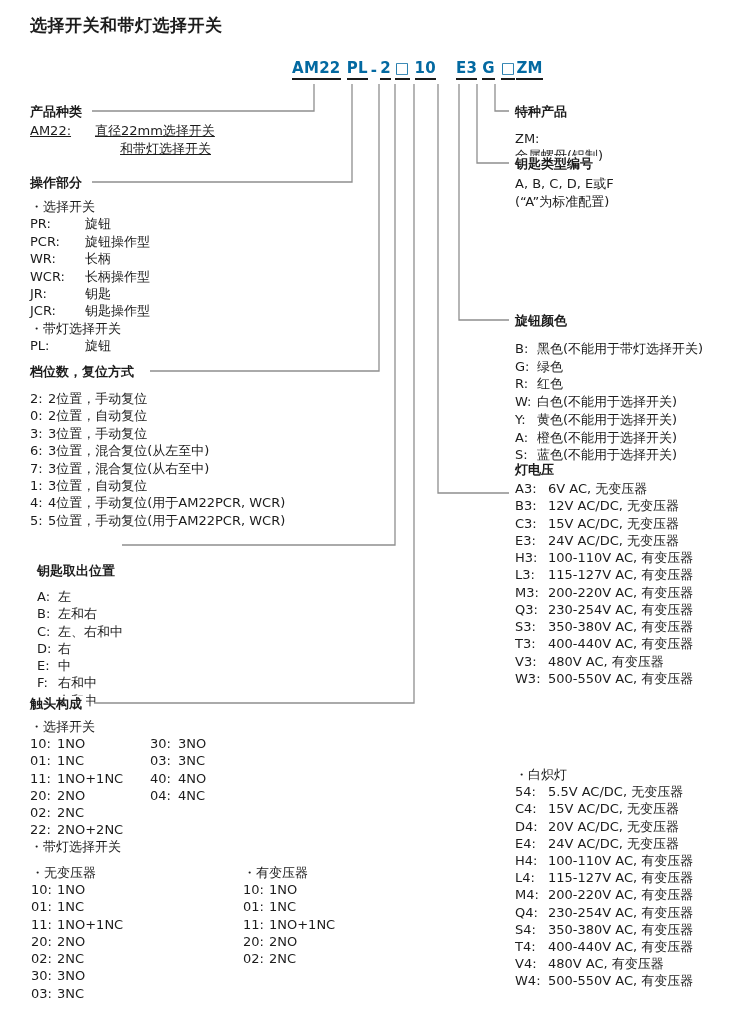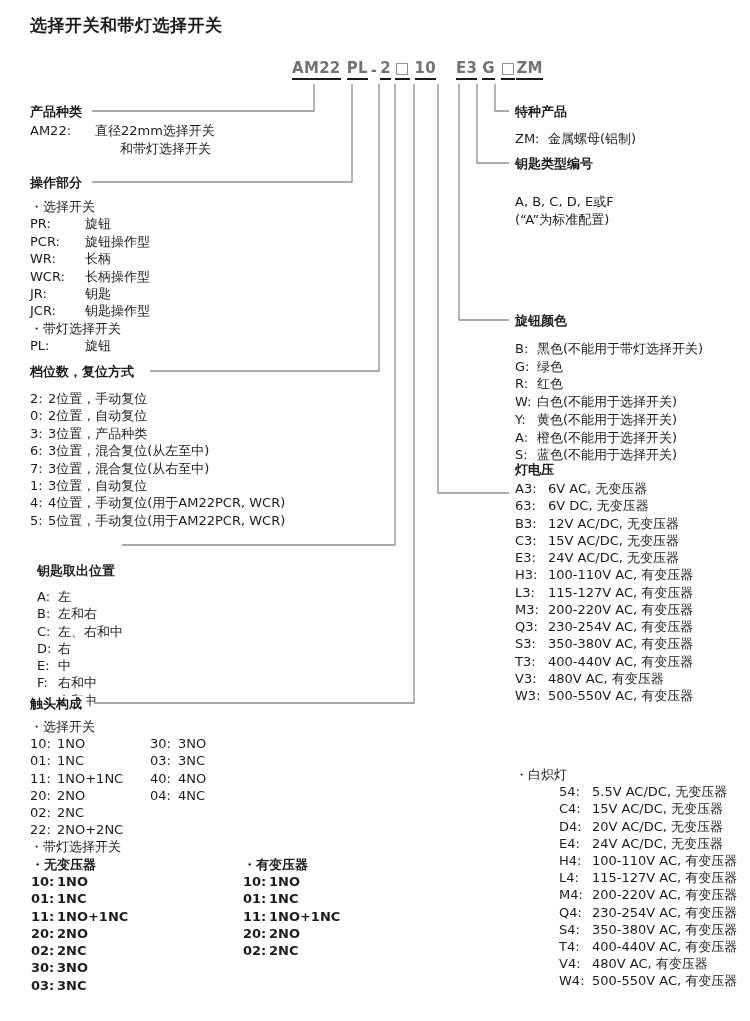--- a/index.html
+++ b/index.html
@@ -14,21 +14,21 @@
     position:absolute;left:30px;top:14px;
     font-size:17px;font-weight:bold;letter-spacing:.5px;white-space:nowrap;
   }
   
   svg.connectors{position:absolute;left:0;top:0;z-index:0;}
   svg.connectors polyline{fill:none;stroke:var(--connector-line,#8f8f8f);stroke-width:1.3;}
   
   .pn{
     position:absolute;left:292px;top:60px;z-index:2;
     display:flex;align-items:flex-end;
-    font-size:15px;font-weight:bold;letter-spacing:.3px;color:#737373;white-space:nowrap;
+    font-size:15px;font-weight:bold;letter-spacing:.3px;color:#0369a1;white-space:nowrap;
   }
   .pn span{border-bottom:2px solid #1a1a1a;padding-bottom:1px;line-height:17px;display:inline-block;}
   .pn span:nth-of-type(2){margin-left:6px;}
   .pn span:nth-of-type(3){margin-left:3px;border-bottom:none;}
   .pn span:nth-of-type(4){margin-left:3px;}
   .pn span:nth-of-type(5){margin-left:4px;}
   .pn span:nth-of-type(6){margin-left:5px;}
   .pn span:nth-of-type(7){margin-left:20px;}
   .pn span:nth-of-type(8){margin-left:5px;}
   .pn span:nth-of-type(9){margin-left:6px;}
@@ -52,38 +52,38 @@
   .sec-positions .c{width:18px;}
   .sec-keyremoval .rows{margin-top:10px;}
   .sec-keyremoval .row{line-height:17.3px;}
   .sec-keyremoval .c{width:21px;}
   .sec-contacts .rows{margin-top:7px;}
   .sec-contacts .row,.sec-contacts .bullet{line-height:17.2px;}
   .sec-contacts .c1{width:27px;flex:none;}
   .sec-contacts .d1{width:93px;flex:none;}
   .sec-contacts .c2{width:28px;flex:none;}
   .twocol{position:relative;height:142px;}
-  .twocol .col{position:absolute;top:0;font-weight:bold;}
+  .twocol .col{position:absolute;top:8px;}
   .twocol .col.c-left{left:1px;}
   .twocol .col.c-right{left:213px;}
   .twocol .row,.twocol .bullet{line-height:17.3px;}
   .twocol .c{width:26px;}
   .sec-special .rows{margin-top:11px;}
-  .sec-special .row{line-height:17px;}
+  .sec-special .row{line-height:17px;flex-direction:column;}
   .sec-special .c{width:33px;}
-  .sec-keytype .rows{margin-top:22px;}
+  .sec-keytype .rows{margin-top:4px;}
   .sec-keytype .line{line-height:18px;}
   .sec-knob .rows{margin-top:12px;}
   .sec-knob .row{line-height:17.7px;}
   .sec-knob .c{width:22px;}
   .sec-lamp .rows{margin-top:3px;}
   .sec-lamp .bullet{margin-top:8px;line-height:17.3px;}
   .sec-lamp .row{line-height:17.25px;}
   .sec-lamp .c{width:33px;}
-  .sec-incan .row{line-height:17.2px;margin-left:44px;}
+  .sec-incan .row{line-height:17.2px;}
   .sec-incan .bullet{line-height:17.2px;}
   .sec-incan .c{width:33px;}
 </style>
 </head>
 <body style="--background: #ffffff; --text: #1c1c1c; --connector-line: #8f8f8f;">
 
 <svg class="connectors" width="750" height="1021" aria-hidden="true">
   <polyline points="314,84 314,111 92,111"></polyline>
   <polyline points="352,84 352,182 92,182"></polyline>
   <polyline points="379,84 379,371 150,371"></polyline>
@@ -113,21 +113,21 @@
 
     <span>E3</span>
 
     <span>G</span>
 
     <span>□</span>
 
     <span>ZM</span>
   </div>
 
-<div class="sec sec-product" style="left:30px;top:104px;">
+<div class="sec sec-product" style="left:30px;top:104px;text-decoration:underline;">
   <div class="hdr">产品种类</div>
   <div class="rows">
     <div class="row">
       <span class="c">AM22:</span>
       <span class="d">直径22mm选择开关</span>
     </div>
     <div class="indent">和带灯选择开关</div>
   </div>
 </div>
 
@@ -191,21 +191,21 @@
         <span class="d">2位置，手动复位</span>
       </div>
 
       <div class="row">
         <span class="c">0:</span>
         <span class="d">2位置，自动复位</span>
       </div>
 
       <div class="row">
         <span class="c">3:</span>
-        <span class="d">3位置，产品种类</span>
+        <span class="d">3位置，手动复位</span>
       </div>
 
       <div class="row">
         <span class="c">6:</span>
         <span class="d">3位置，混合复位(从左至中)</span>
       </div>
 
       <div class="row">
         <span class="c">7:</span>
         <span class="d">3位置，混合复位(从右至中)</span>
@@ -455,24 +455,20 @@
 <div class="sec sec-lamp" style="left:515px;top:462px;">
   <div class="hdr">灯电压</div>
   <div class="rows">
     <div>
 
         <div class="row">
           <span class="c">A3:</span>
           <span class="d">6V AC, 无变压器</span>
         </div>
 
-        <div class="row">
-          <span class="c">63:</span>
-          <span class="d">6V DC, 无变压器</span>
-        </div>
 
         <div class="row">
           <span class="c">B3:</span>
           <span class="d">12V AC/DC, 无变压器</span>
         </div>
 
         <div class="row">
           <span class="c">C3:</span>
           <span class="d">15V AC/DC, 无变压器</span>
         </div>

